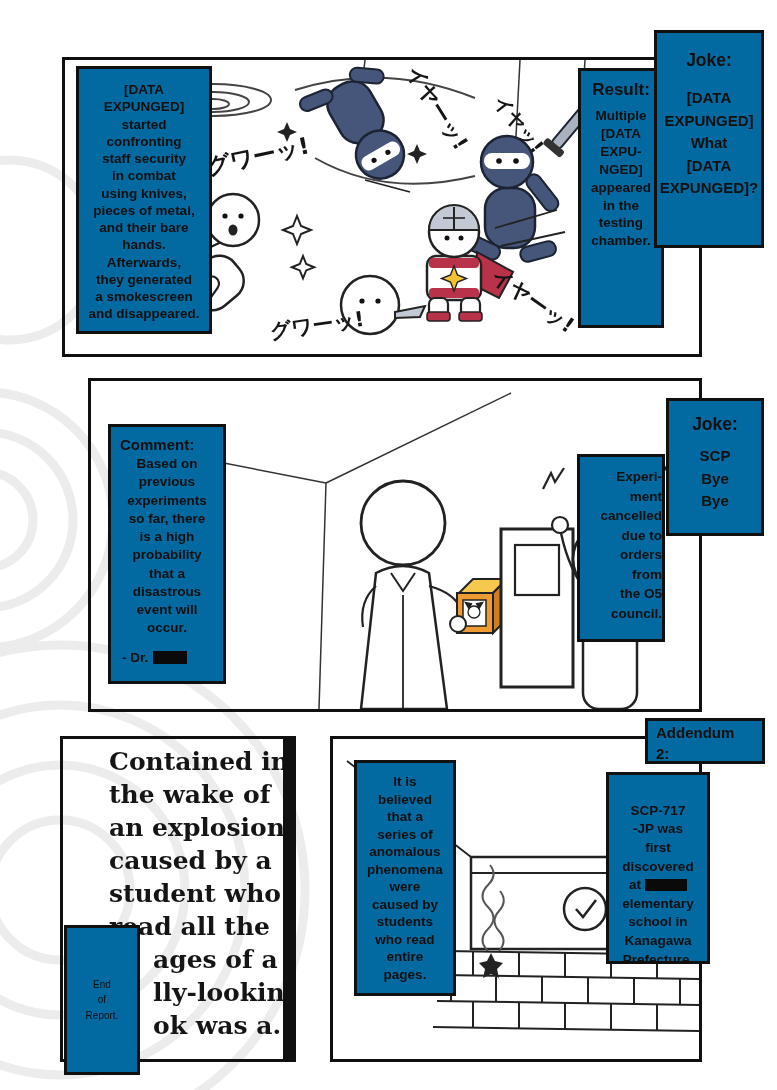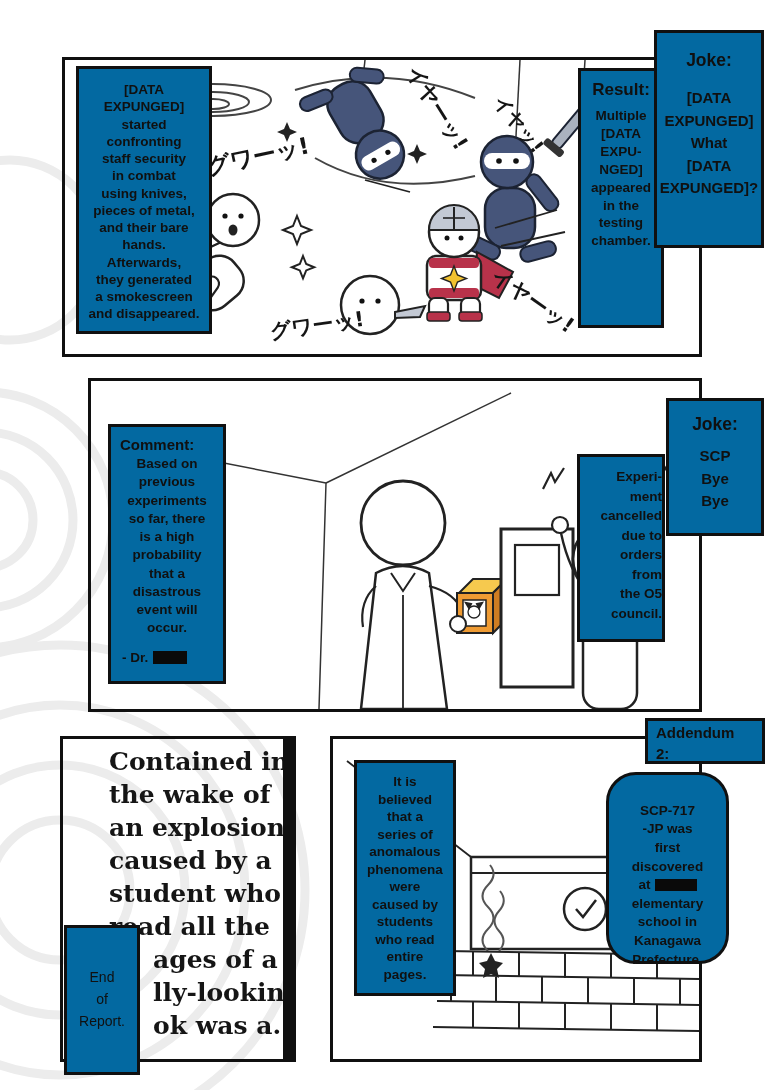--- a/index.html
+++ b/index.html
@@ -31,24 +31,24 @@
   #box-comment   { left:108px; top:424px; width:118px; height:260px; font-size:13.5px; line-height:1.35; text-align:center; padding:8px 4px; }
   #box-comment .hdr { text-align:left; padding-left:5px; font-size:15px; margin-bottom:0; }
   #box-comment .sig { text-align:left; padding-left:7px; margin-top:12px; }
   .redact { display:inline-block; background:#0a0a0a; vertical-align:-2px; }
   .sig .redact { width:34px; height:13px; margin-left:5px; }
   #box-cancel    { left:577px; top:454px; width:88px;  height:188px; font-size:13.5px; line-height:1.45; text-align:right; padding-top:10px; }
   #box-joke2     { left:666px; top:398px; width:98px;  height:138px; font-size:15px; line-height:1.5; text-align:center; padding-top:10px; }
   #box-joke2 .hdr { font-size:17.5px; margin-bottom:8px; }
 
   #box-belief    { left:354px; top:760px; width:102px; height:236px; font-size:13.5px; line-height:1.3;  text-align:center; padding-top:10px; }
-  #box-discovery { left:606px; top:772px; width:123px; height:192px; font-size:13.5px; line-height:1.38; text-align:center; padding:8px 3px;border-radius:30px; }
+  #box-discovery { left:606px; top:772px; width:104px; height:192px; font-size:13.5px; line-height:1.38; text-align:center; padding:8px 3px; }
   #box-discovery .redact { width:42px; height:12px; margin-left:4px; }
   #box-addendum  { left:645px; top:718px; width:120px; height:46px;  font-size:15px; line-height:1.4; text-align:left; padding:1px 8px; }
-  #box-end       { left:64px;  top:925px; width:76px;  height:150px; font-weight:400; font-size:14px; line-height:1.55;
+  #box-end       { left:64px;  top:925px; width:76px;  height:150px; font-weight:400; font-size:10px; line-height:1.55;
                    display:flex; align-items:center; justify-content:center; text-align:center; z-index:4; }
 
   .excerpt { position:absolute; left:46px; top:6px; font-family:"DejaVu Serif","Liberation Serif",serif;
              font-weight:700; font-size:25px; line-height:33px; color:#151515; }
   .excerpt .sline { white-space:nowrap; }
   .excerpt .indent { margin-left:44px; }
 
   .sfx { position:absolute; z-index:2; font-weight:700; color:#151515; font-family:"DejaVu Sans", sans-serif;
          transform-origin:left top; white-space:nowrap; }
   #sfx-guwa-top    { left:204px; top:152px; font-size:23px; transform:rotate(-12deg); }

